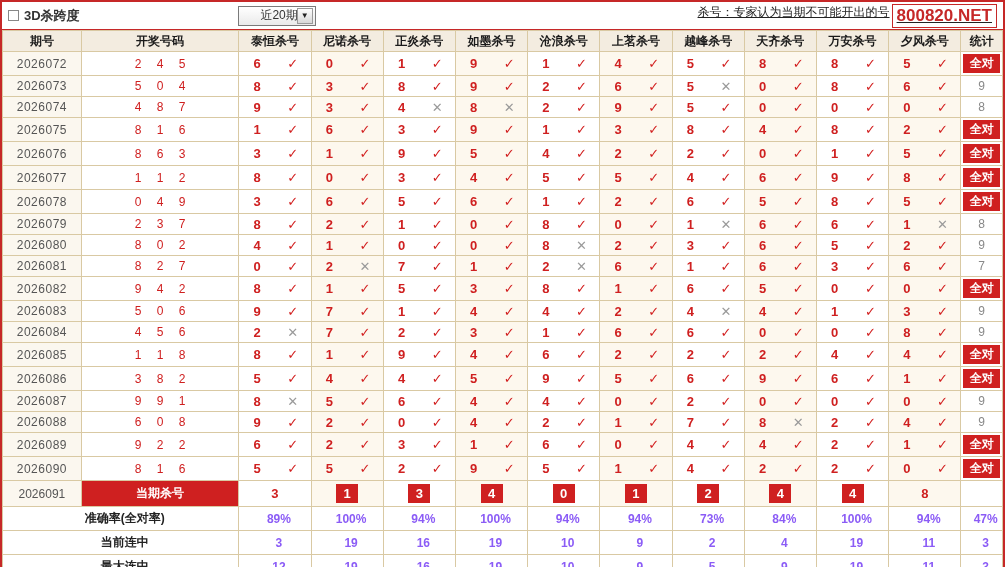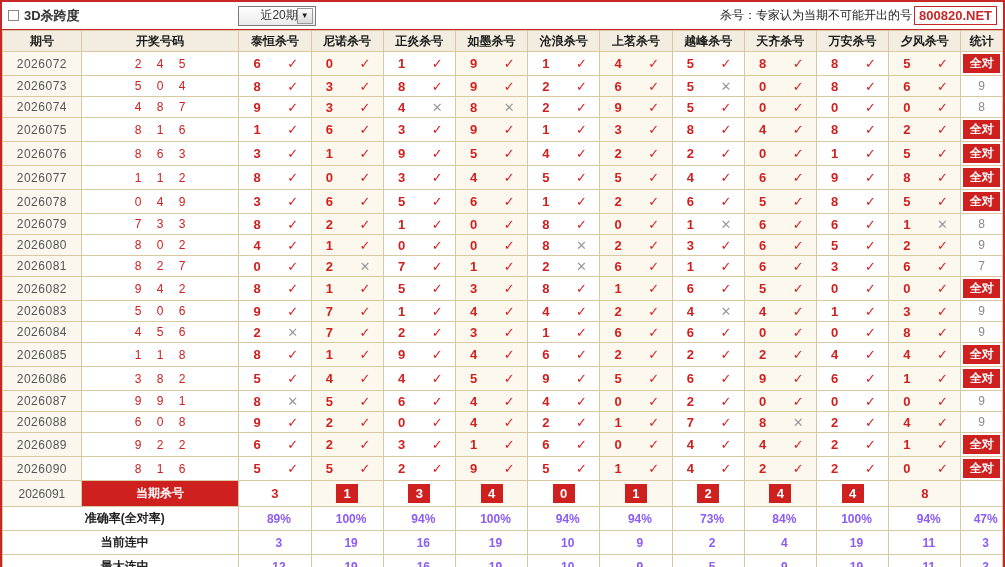--- a/index.html
+++ b/index.html
@@ -50,33 +50,34 @@
   .period-select .arrow {
     position:absolute; right:2px; top:1px;
     width:16px; height:16px;
     background: linear-gradient(#fdfdfd,#d8d8d8);
     border:1px solid #9a9a9a;
     display:flex; align-items:center; justify-content:center;
     font-size:8px; color:#222;
   }
   .topbar-right {
     margin-left: auto;
-    display:flex; align-items:center;
+    display:flex; align-items:flex-start;
     font-size: 12px;
     color:#222;
     white-space: nowrap;
+    text-decoration: underline;
   }
   .hint-text { margin-right: 2px; }
   .site-badge {
     border: 1px solid #c62828;
     color: #c62828;
     font-weight: bold;
     padding: 1px 4px;
     background:#fff;
-    font-size: 13px;
+    font-size: 17px;
   }
   
   table.grid {
     border-collapse: collapse;
     width: 1001px;
     table-layout: fixed;
   }
   table.grid th, table.grid td {
     border: 1px solid #d9c9a3;
     padding: 0;
@@ -694,21 +695,21 @@
               <span class="num">5</span>
               <span class="mark hit">✓</span>
             </div>
           </td>
           <td class="stat">
             <span class="full">全对</span>
           </td>
         </tr>
         <tr>
           <td class="period">2026079</td>
-          <td class="code">7 3 3</td>
+          <td class="code">2 3 7</td>
           <td class="killcell">
             <div class="cellpair">
               <span class="num">8</span>
               <span class="mark hit">✓</span>
             </div>
           </td>
           <td class="killcell alt">
             <div class="cellpair">
               <span class="num">2</span>
               <span class="mark hit">✓</span>

